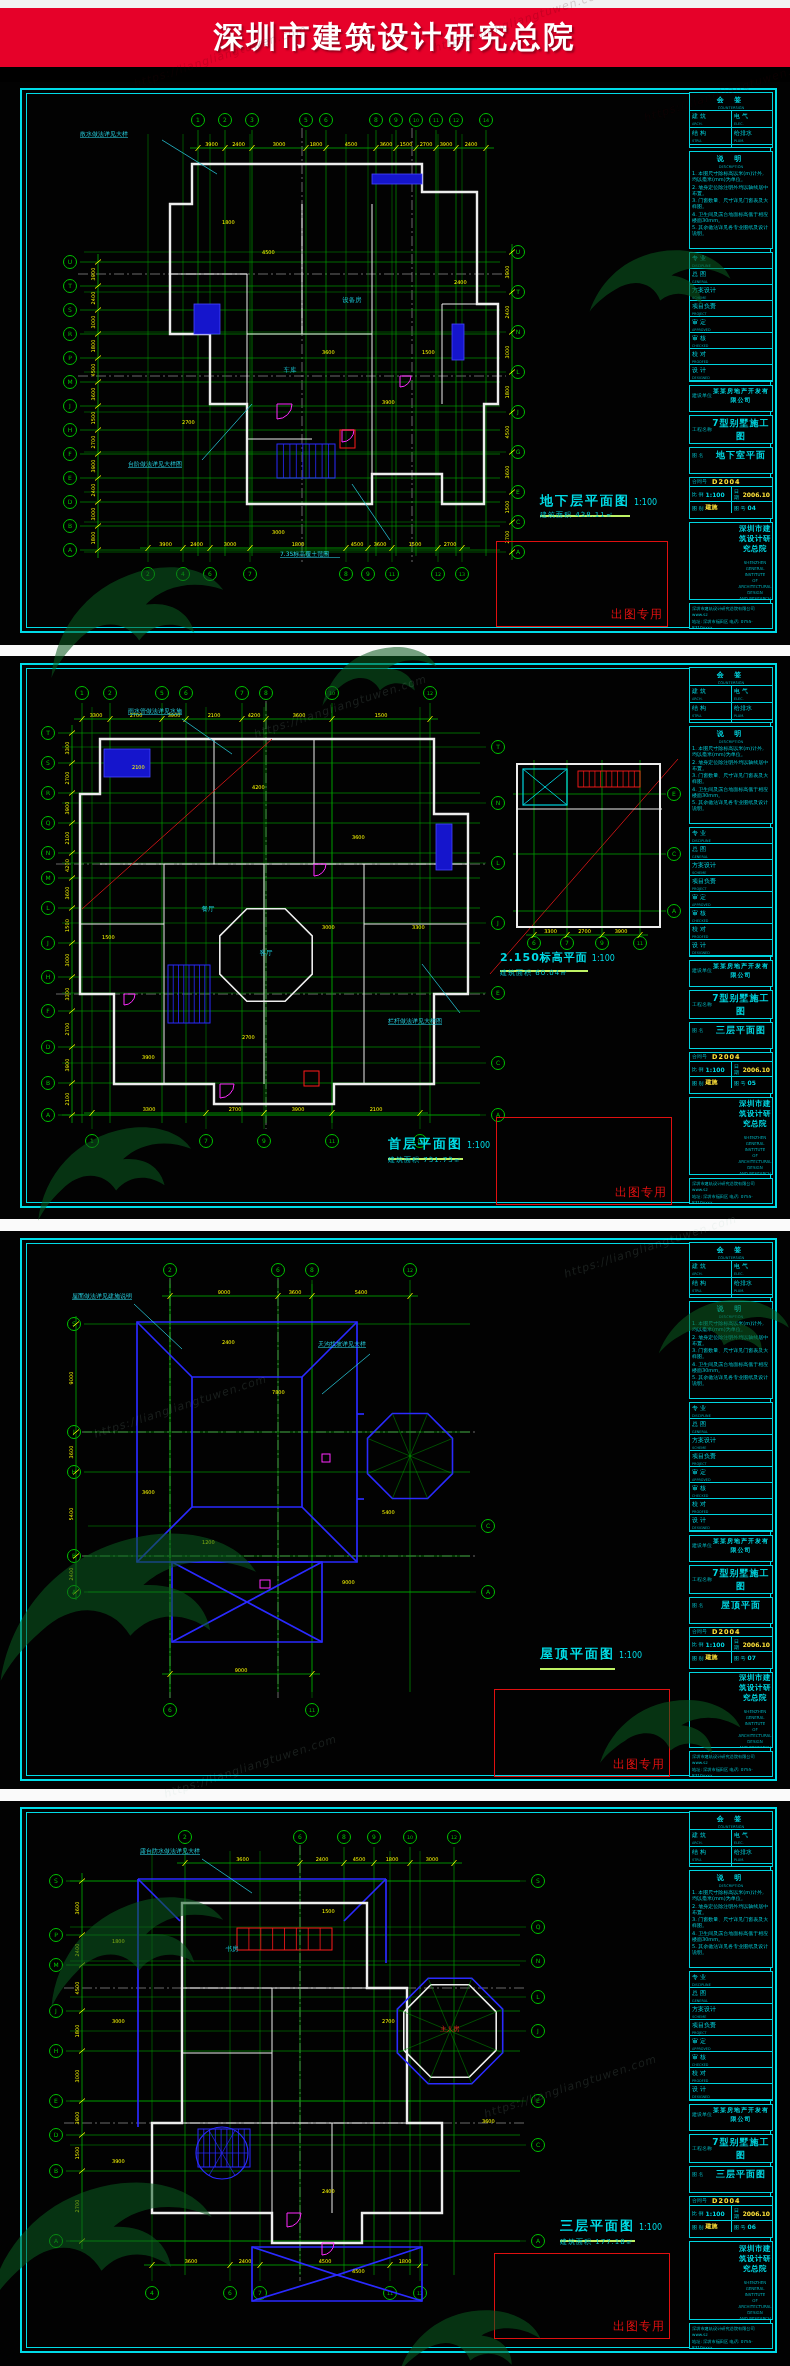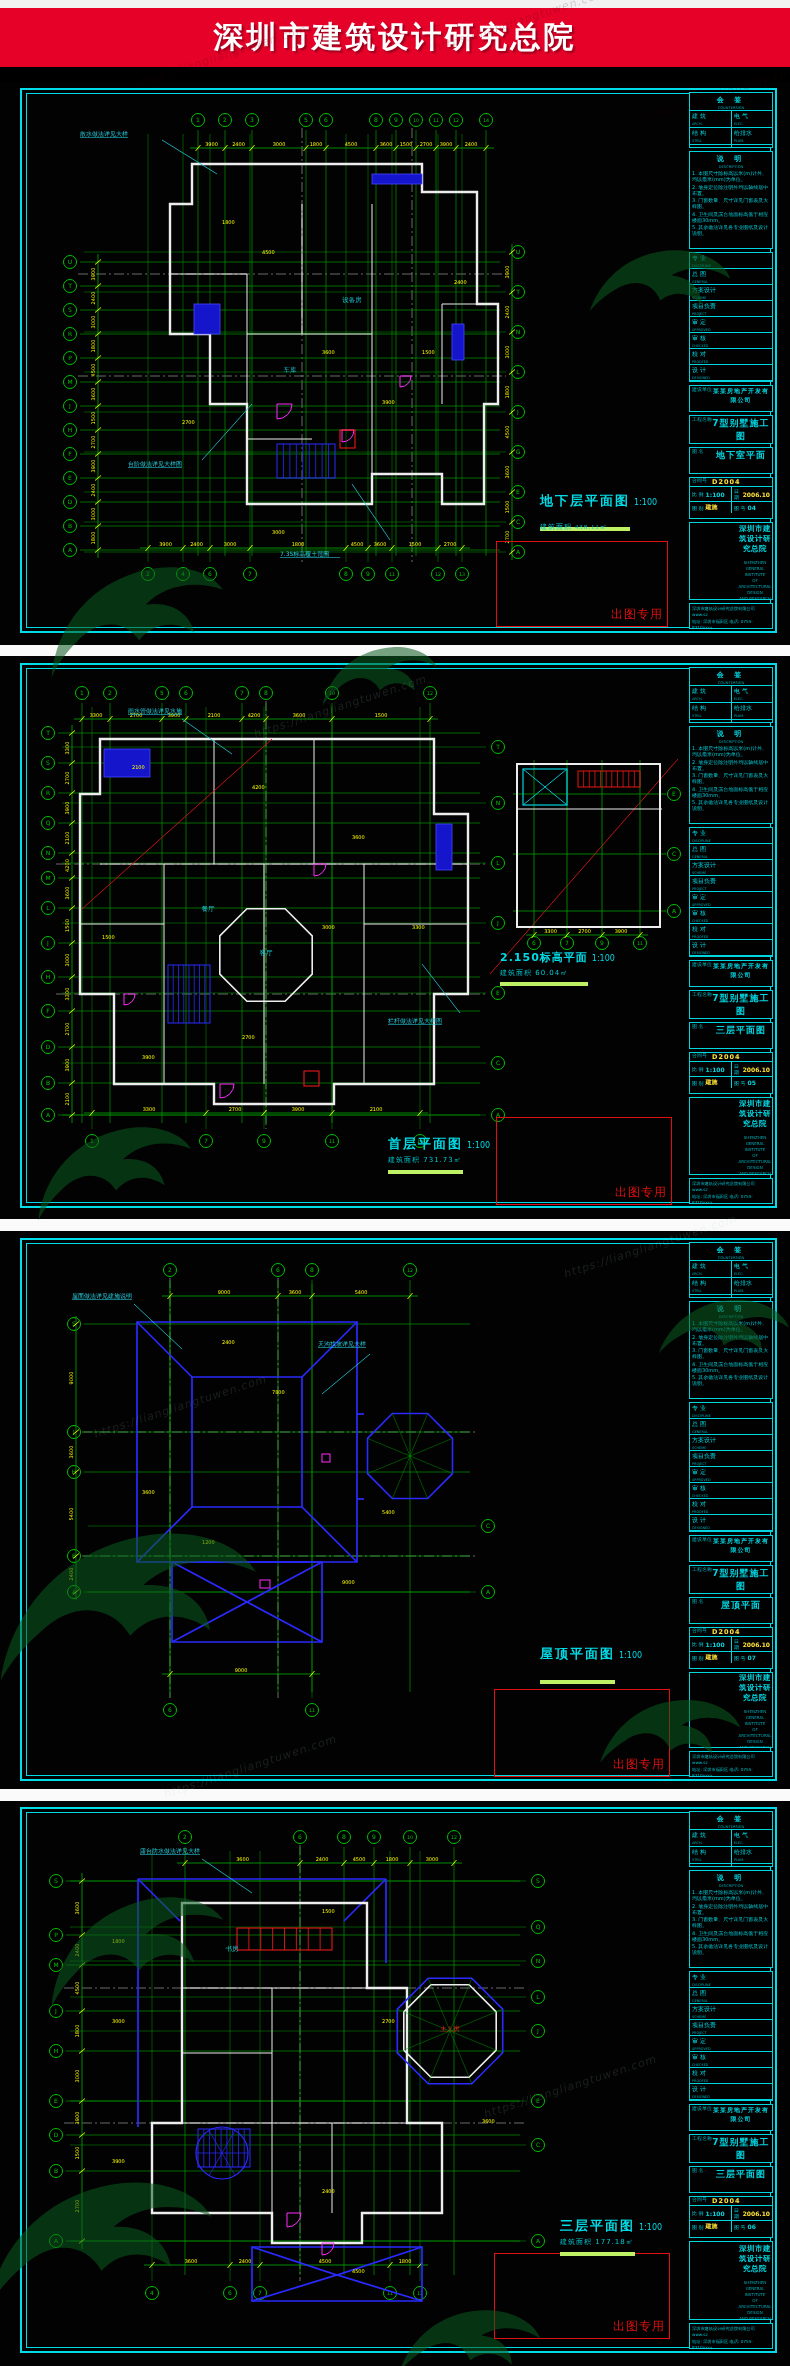--- a/index.html
+++ b/index.html
@@ -9,42 +9,42 @@
   .banner{position:absolute;left:0;top:8px;width:790px;height:59px;display:flex;
           align-items:center;justify-content:center;}
   .banner-title{color:#fff;font-size:30px;font-weight:bold;letter-spacing:3px;
           text-shadow:2px 2px 2px rgba(0,0,0,.35);}
   .wstrip{position:absolute;left:0;width:790px;background:#fafafa;}
   .panel{position:absolute;left:0;width:790px;background:#020202;}
   .frame-outer{position:absolute;border:2px solid #00dce8;}
   .frame-inner{position:absolute;border:1px solid #00dce8;}
   .plan-svg{position:absolute;left:22px;}
   .fig{position:absolute;z-index:6;color:#00dbe6;white-space:nowrap;}
-  .fig-title{font-size:13px;font-weight:bold;letter-spacing:2px;border-bottom:4px solid #bef264;
-             padding-bottom:17px;display:inline-block;}
+  .fig-title{font-size:13px;font-weight:bold;letter-spacing:2px;border-bottom:2px solid #bef264;
+             padding-bottom:5px;display:inline-block;}
   .fig-title.small{font-size:11px;letter-spacing:1px;}
   .fig-scale{font-size:8px;margin-left:4px;letter-spacing:0;}
   .fig-area{position:absolute;z-index:6;color:#00c9d4;font-size:7px;letter-spacing:1px;}
   .stamp{position:absolute;border:1.5px solid #e01010;z-index:5;}
   .stamp-label{position:absolute;right:4px;bottom:3px;color:#e01010;font-size:12px;letter-spacing:1px;}
   
   .tblock{position:absolute;width:86px;z-index:7;display:flex;flex-direction:column;
           color:#00d5e0;}
   .tb-box{border:1px solid #00d5e0;margin:0 1px 3px 1px;overflow:hidden;flex:none;background:#010101;}
   .tb-head{text-align:center;font-size:7px;font-weight:bold;letter-spacing:4px;padding-top:2px;}
   .tb-sub{text-align:center;font-size:4px;color:#00a8b2;transform:scale(.9);}
   .sign-grid{display:grid;grid-template-columns:1fr 1fr;}
   .sign-cell{border-top:1px solid #00d5e0;padding:1px 2px;min-height:11px;}
   .sign-cell:nth-child(2n){border-left:1px solid #00d5e0;}
   .sc-l{font-size:6px;}
   .sc-s{font-size:4px;color:#00a8b2;transform:scale(.85);transform-origin:left;}
   .note-item{font-size:5px;line-height:1.25;color:#00cdd8;padding:1px 2px 0 2px;}
   .p-row{border-top:1px solid #00d5e0;padding:1px 2px 0 2px;}
   .p-row:first-child{border-top:none;}
-  .val-row{display:flex;padding:1px 2px;}
+  .val-row{display:flex;align-items:center;padding:1px 2px;}
   .vr-label{font-size:5px;width:20px;flex:none;color:#00bac4;line-height:1.1;}
   .vr-value{font-size:8px;font-weight:bold;letter-spacing:1px;flex:1;text-align:center;}
   .vr-value.big{font-size:9px;}
   .grid22{display:grid;grid-template-columns:1fr 1fr;}
   .g22{border-top:1px solid #00d5e0;padding:1px 2px;font-size:5px;display:flex;gap:2px;align-items:center;}
   .g22:nth-child(2n){border-left:1px solid #00d5e0;}
   .g22 b{font-size:6px;letter-spacing:0;}
   .yel{color:#ffe23a;}
   .logo-box{display:flex;flex-direction:column;align-items:center;justify-content:center;flex:1 1 auto;padding-left:48px;}
   .logo-name{font-size:7.5px;font-weight:bold;letter-spacing:.5px;text-align:center;margin-top:4px;}
@@ -328,21 +328,21 @@
           <text x="200" y="120" font-size="5" fill="#ffff00">1800</text>
           <text x="240" y="150" font-size="5" fill="#ffff00">4500</text>
           <text x="300" y="250" font-size="5" fill="#ffff00">3600</text>
           <text x="400" y="250" font-size="5" fill="#ffff00">1500</text>
           <text x="160" y="320" font-size="5" fill="#ffff00">2700</text>
           <text x="360" y="300" font-size="5" fill="#ffff00">3900</text>
           <text x="432" y="180" font-size="5" fill="#ffff00">2400</text>
           <text x="250" y="430" font-size="5" fill="#ffff00">3000</text>
         </svg>
         <div class="fig" style="left: 540px; top: 408px;"><span class="fig-title">地下层平面图</span><span class="fig-scale">1:100</span></div>
-        <div class="fig-area" style="left: 540px; top: 440px; font-family: Liberation Serif, serif;">建筑面积 438.11㎡</div>
+        <div class="fig-area" style="left: 540px; top: 428px;">建筑面积 438.11㎡</div>
         <div class="stamp" style="left: 496px; top: 459px; width: 170px; height: 84px;">
           <div class="stamp-label">出图专用</div>
         </div>
         <div class="tblock" style="top: 10px; left: 688px; height: 537px;">
           <div class="tb-box" style="height:54px">
             <div class="tb-head">会 签</div>
             <div class="tb-sub">COUNTERSIGN</div>
             <div class="sign-grid">
               <div class="sign-cell">
                 <div class="sc-l">建 筑</div>

